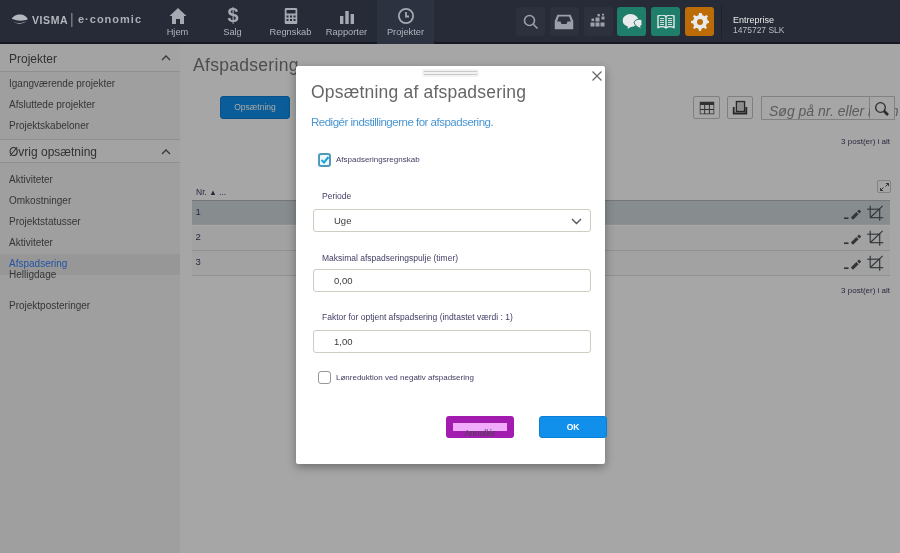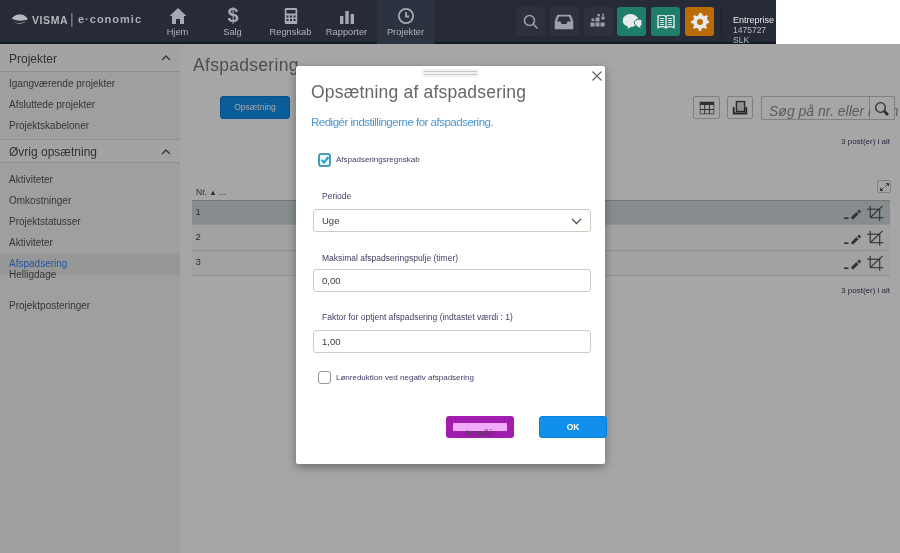--- a/index.html
+++ b/index.html
@@ -1,21 +1,21 @@
 <!DOCTYPE html>
 <html><head>
 <meta charset="utf-8">
 <style>
   * { margin:0; padding:0; box-sizing:border-box; }
   html,body { width:900px; height:553px; overflow:hidden; }
   body { font-family:"Liberation Sans", sans-serif; }
   #app { position:relative; width:900px; height:553px; background:#fff; overflow:hidden; }
 
   
-  #hdr { position:absolute; left:0; top:0; width:776px; height:44px; background:#262b37; border-bottom:2px solid #161923; }
+  #hdr { position:absolute; left:0; top:0; width:900px; height:44px; background:#262b37; border-bottom:2px solid #161923; }
   .logo { position:absolute; left:11px; top:13px; }
   .visma { position:absolute; left:32px; top:14px; font-size:10.5px; font-weight:bold; letter-spacing:0.6px; color:#b4b7bd; }
   .pipe { position:absolute; left:70px; top:11px; font-size:14px; color:#878c96; font-weight:300;}
   .econ { position:absolute; left:78px; top:13px; font-size:11px; color:#abaeb6; font-weight:700; letter-spacing:1px;}
   .nav { position:absolute; top:0; height:44px; width:57px; text-align:center; }
   .nav.active { background:#2d3240; }
   .nav .ic { position:absolute; top:7.5px; left:50%; transform:translateX(-50%); }
   .nav .lb { position:absolute; top:26.5px; width:100%; font-size:9.3px; color:#b0b4bc; }
   .hbtn { position:absolute; top:7px; width:29px; height:29px; border-radius:3px; }
   .hbtn.dark { background:#2c313d; }
@@ -59,21 +59,21 @@
   
   #modal { position:absolute; left:296px; top:66px; width:309px; height:398px; background:#fff; border-radius:2px; box-shadow:0 3px 10px rgba(0,0,0,0.35); }
   .grip { position:absolute; left:126px; top:3px; width:57px; height:8px; background:#f2f2f2; border-radius:2px; }
   .grip div { position:absolute; left:2px; width:53px; height:1px; background:#c9c9c9; }
   .mclose { position:absolute; left:295px; top:4px; }
   .mtitle { position:absolute; left:15px; top:16px; font-size:17.5px; font-weight:400; letter-spacing:0.2px; color:#666; white-space:nowrap; }
   .mlink { position:absolute; left:15px; top:49.5px; font-size:11.5px; letter-spacing:-0.5px; color:#4a96d2; }
   .cb1 { position:absolute; left:21.5px; top:87px; width:13.5px; height:13.5px; border:2px solid #4f9ab8; border-radius:3px; background:#eef9fd; }
   .cb1lbl { position:absolute; left:40px; top:88.5px; font-size:8px; color:#3f3d63; }
   .mlbl { position:absolute; left:26px; font-size:8.5px; color:#3f3d63; }
-  .mfield { position:absolute; left:17px; width:278px; height:23px; border:1px solid #cfccc2; border-radius:3px; background:#fff; font-size:9.5px; color:#3a3a3a; line-height:21px; padding-left:8px; }
+  .mfield { position:absolute; left:17px; width:278px; height:23px; border:1px solid #cfccc2; border-radius:3px; background:#fff; font-size:9.5px; color:#3a3a3a; line-height:21px; padding-left:20px; }
   .cb2 { position:absolute; left:21.5px; top:305px; width:13px; height:13px; border:1.5px solid #979797; border-radius:3px; background:#fff; }
   .cb2lbl { position:absolute; left:40px; top:306.5px; font-size:8px; color:#3f3d63; }
   .mbtn { position:absolute; top:349.5px; width:68px; height:22px; border-radius:3px; font-size:8.5px; text-align:center; line-height:20px; }
   .mbtn.cancel { left:150px; background:#f0abfc; border:7px solid #a21caf; color:#444; }
   .mbtn.ok { left:227px; background:#1090ea; border:1px solid #0b7fd6; color:#fff; font-weight:bold;margin-left:16px; }
 </style>
 </head>
 <body>
 <div id="app">
 

